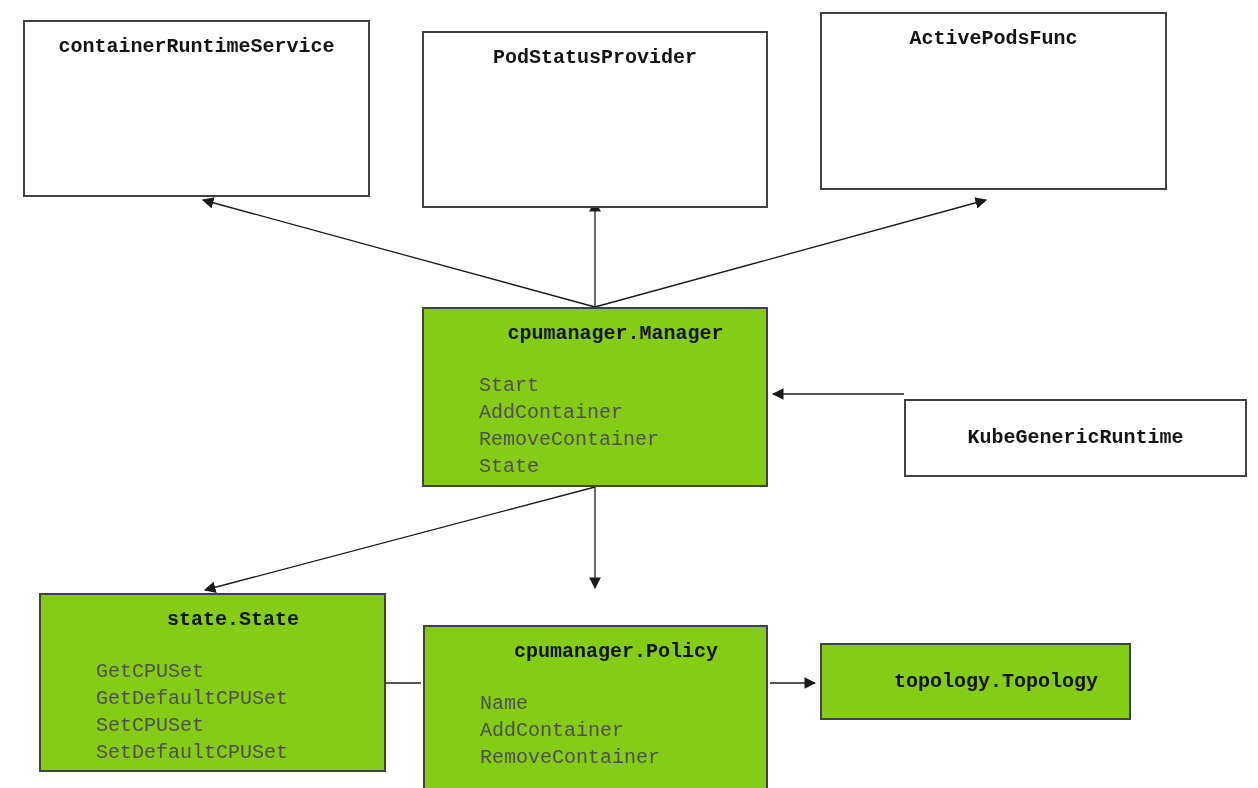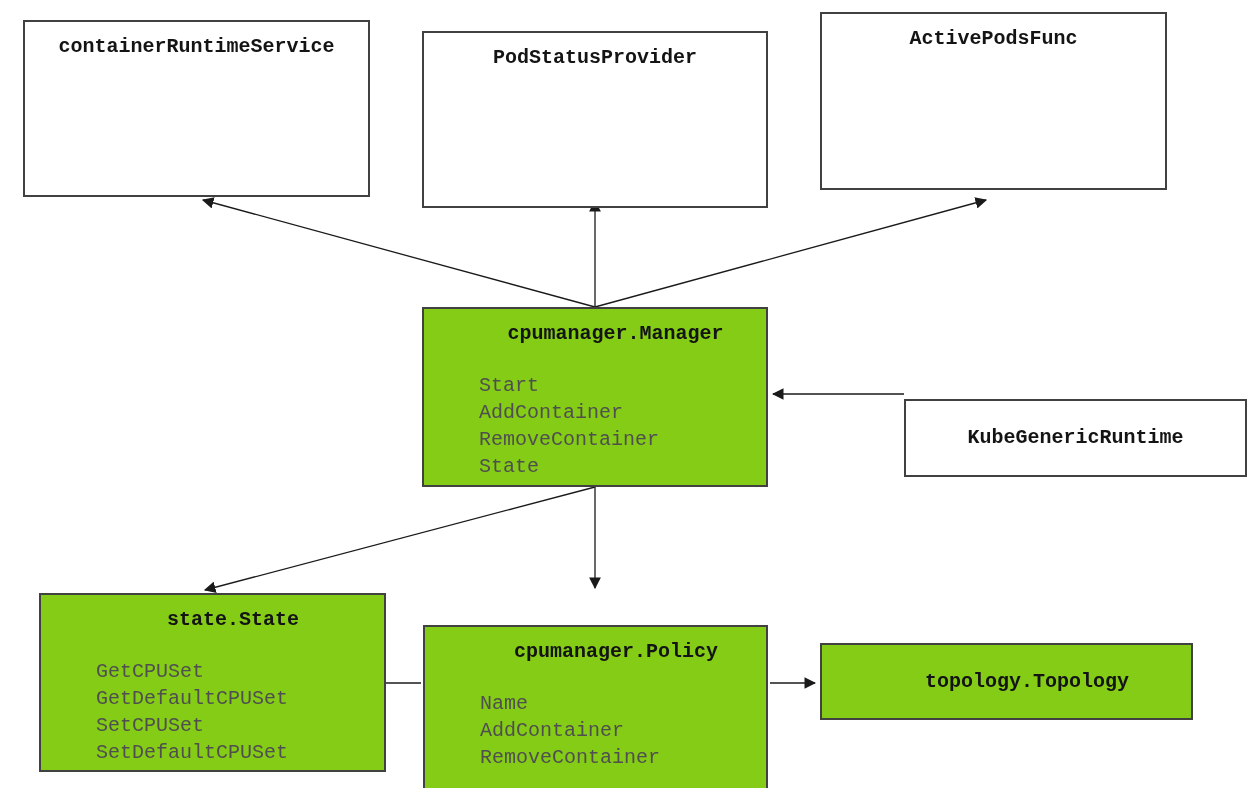--- a/index.html
+++ b/index.html
@@ -50,21 +50,21 @@
     padding-top: 0;
   }
   
   #box-container-runtime-service { left: 23px;  top: 20px;  width: 347px; height: 177px; }
   #box-pod-status-provider       { left: 422px; top: 19px;  width: 346px; height: 177px; margin-top: 12px; }
   #box-active-pods-func          { left: 820px; top: 12px;  width: 347px; height: 178px; }
   #box-cpumanager-manager        { left: 422px; top: 307px; width: 346px; height: 180px; }
   #box-kube-generic-runtime      { left: 904px; top: 355px; width: 343px; height: 78px; margin-top: 44px;  }
   #box-state-state               { left: 39px;  top: 593px; width: 347px; height: 179px; }
   #box-cpumanager-policy         { left: 423px; top: 593px; width: 345px; height: 179px; margin-top: 32px; }
-  #box-topology-topology         { left: 820px; top: 643px; width: 373px; height: 77px;  }
+  #box-topology-topology         { left: 820px; top: 643px; width: 311px; height: 77px;  }
 
   #edges-overlay {
     position: absolute;
     left: 0;
     top: 0;
     width: 1258px;
     height: 788px;
     pointer-events: none;
   }
   #edges-overlay line {

